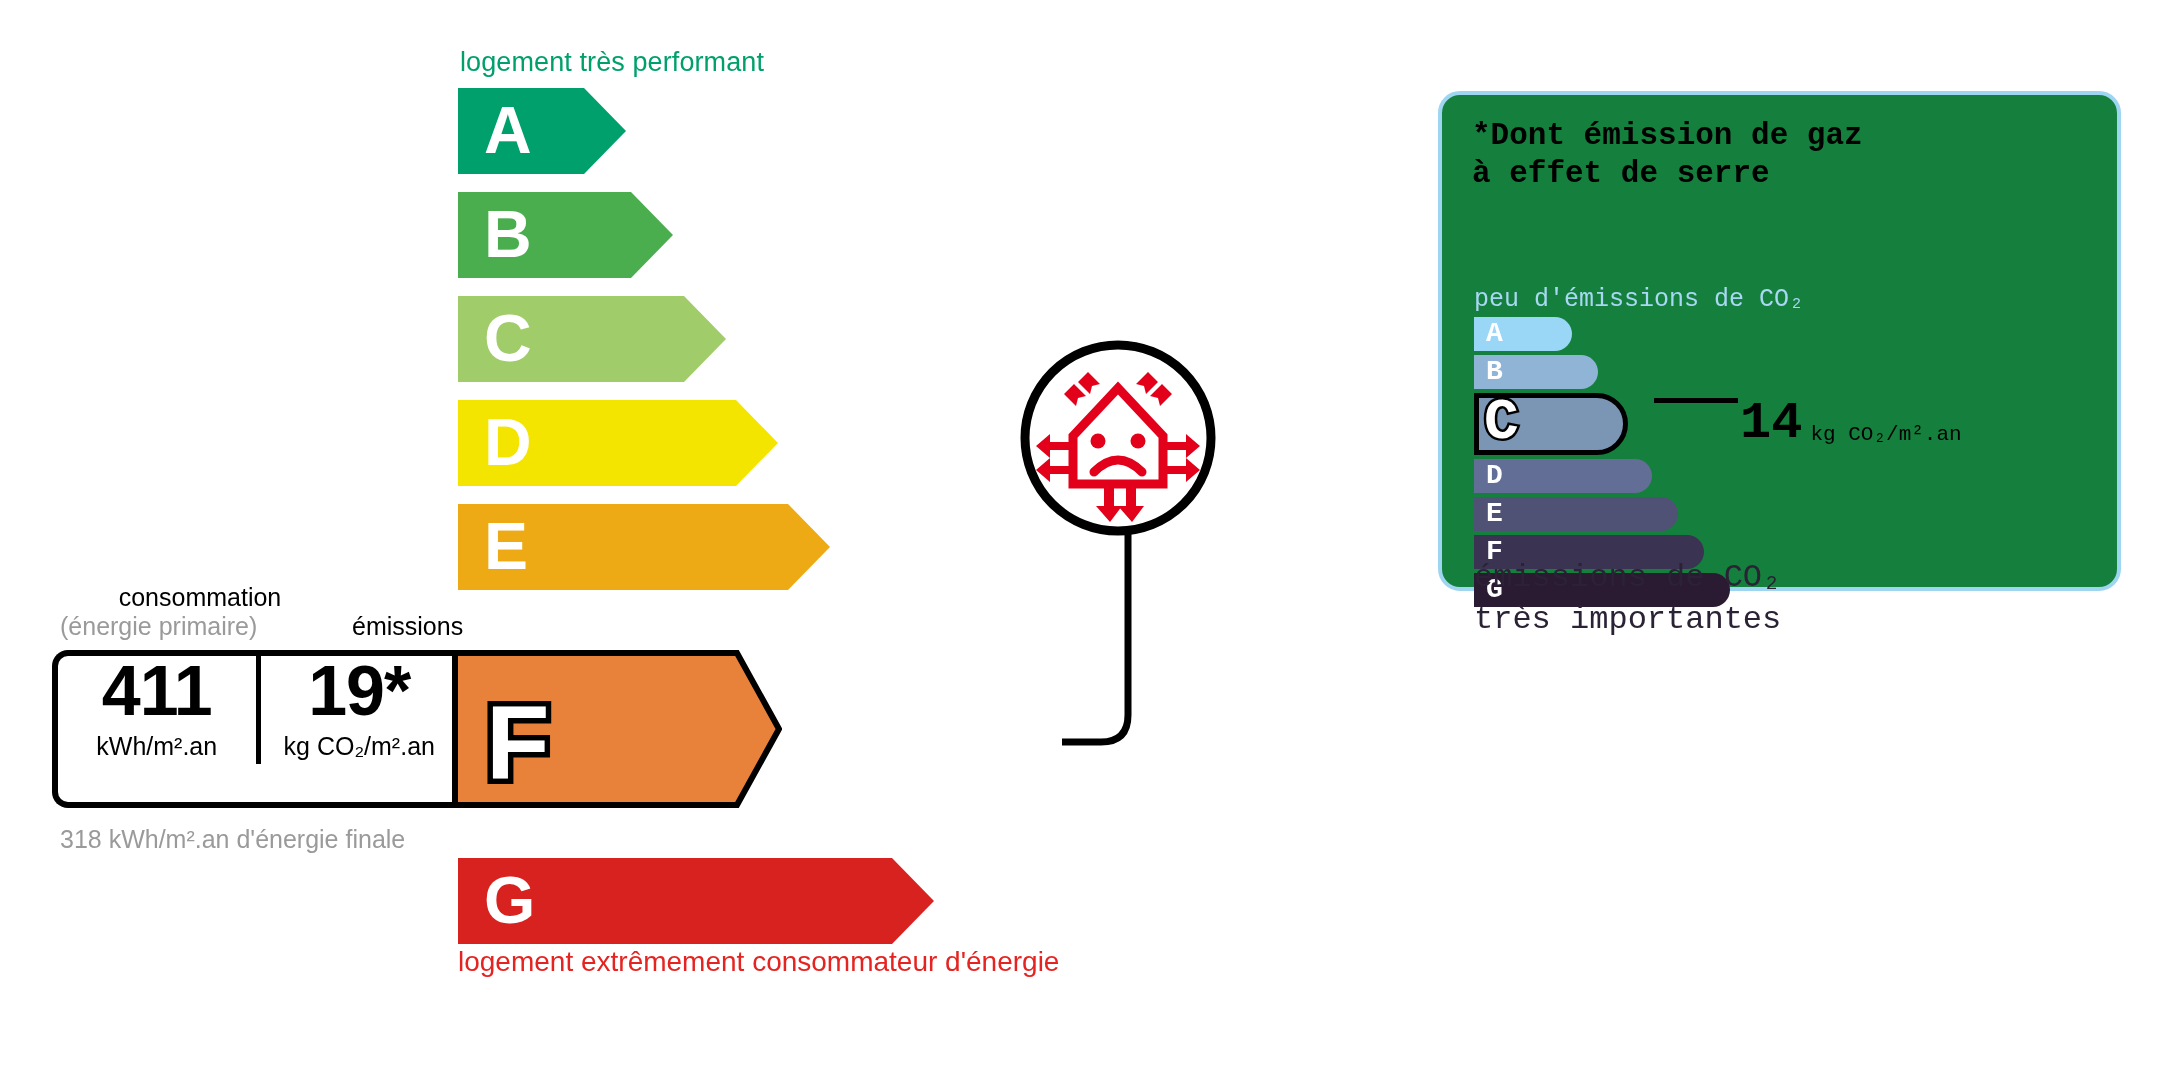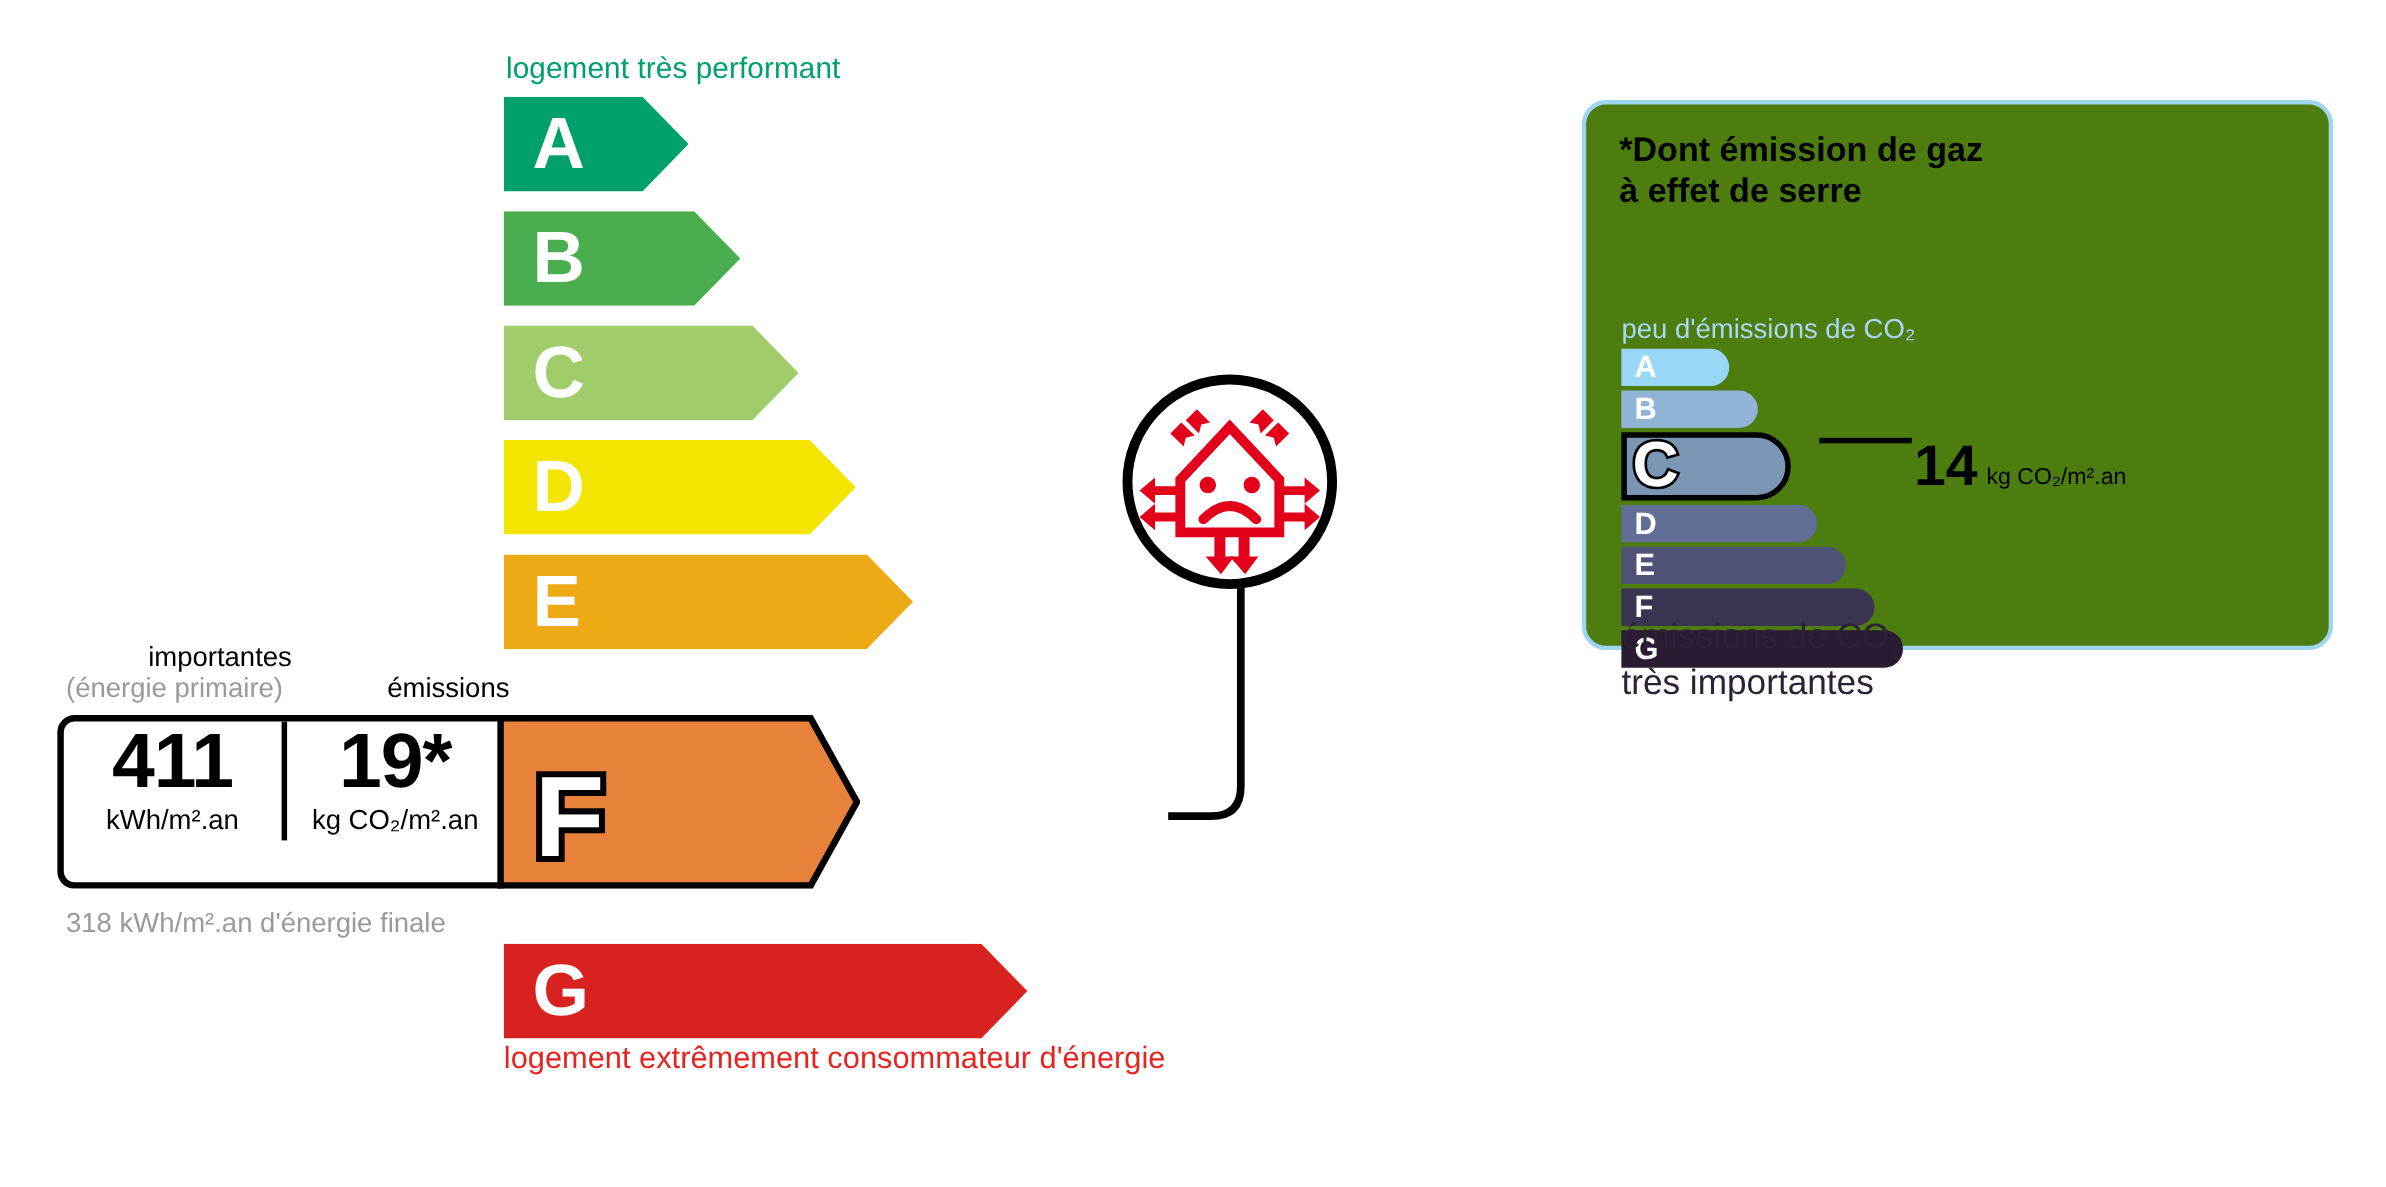--- a/index.html
+++ b/index.html
@@ -148,21 +148,22 @@
   
   #co2-panel {
     position: absolute;
     left: 1438px;
     top: 91px;
     width: 683px;
     height: 500px;
     box-sizing: border-box;
     border: 4px solid #9ed6f2;
     border-radius: 22px;
-    background: #4d7c0f;
+    background: #15803d;
+    font-family: Liberation Mono, monospace;
   }
   #co2-title {
     position: absolute;
     left: 30px; top: 22px;
     font-size: 31px;
     font-weight: bold;
     color: #000;
     line-height: 1.22;
     white-space: pre-line;
   }
@@ -308,21 +309,21 @@
 
     <div class="band-row" id="band-row-G" style="top:858px;height:86px;width:476px;">
       <svg class="band-shape" viewBox="0 0 476 86" preserveAspectRatio="none">
         <polygon points="0,0 434,0 476,43 434,86 0,86" fill="#d8221f"></polygon>
       </svg>
       <span class="band-letter">G</span>
     </div>
 
     <div class="bottom-caption">logement extrêmement consommateur d'énergie</div>
 
-    <div class="value-header" id="label-consommation">importantes</div>
+    <div class="value-header" id="label-consommation">consommation</div>
     <div class="value-header" id="label-energie-primaire">(énergie primaire)</div>
     <div class="value-header" id="label-emissions">émissions</div>
 
     <div id="dpe-current-row">
 
       <div id="value-box">
         <div class="value-cell">
           <span class="num">411</span>
           <span class="unit">kWh/m².an</span>
         </div>

